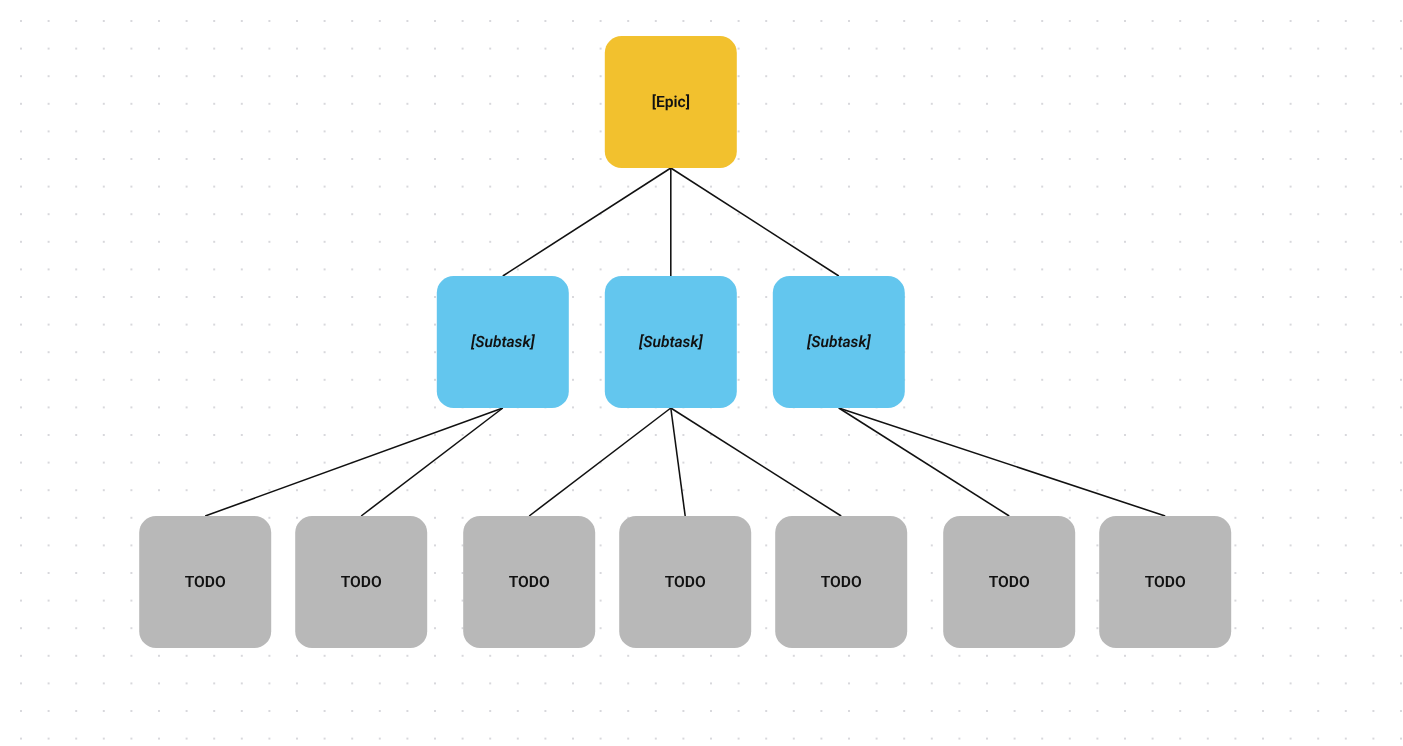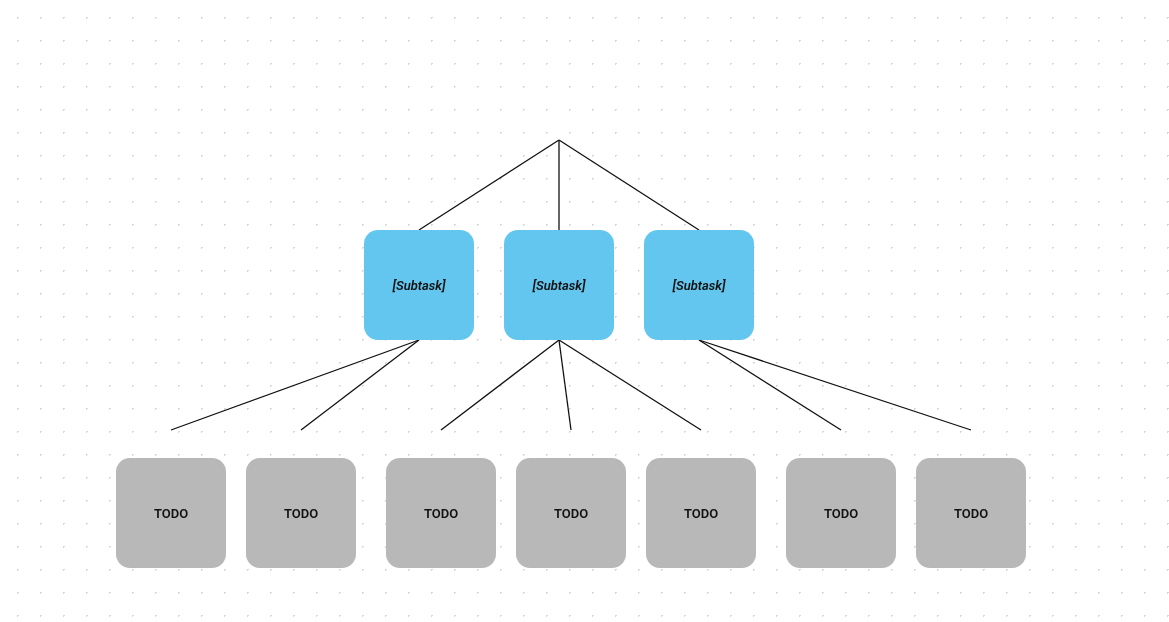--- a/index.html
+++ b/index.html
@@ -37,21 +37,21 @@
     justify-content: center;
     font-size: 13px;
     font-weight: 600;
     color: #111;
     text-align: center;
     box-sizing: border-box;
     padding: 4px;
   }
   .epic { background: #f2c12e; }
   .subtask { background: #63c6ee; font-style: italic; }
-  .todo { background: #b8b8b8; margin-top: 28px; }
+  .todo { background: #b8b8b8; }
 </style>
 </head>
 <body>
 
 <div class="canvas">
 
   <svg class="edges">
     <g stroke="#111" stroke-width="1.3" fill="none">
 
       <line x1="559" y1="140" x2="419" y2="230"></line>
@@ -63,20 +63,23 @@
 
       <line x1="559" y1="340" x2="441" y2="430"></line>
       <line x1="559" y1="340" x2="571" y2="430"></line>
       <line x1="559" y1="340" x2="701" y2="430"></line>
 
       <line x1="699" y1="340" x2="841" y2="430"></line>
       <line x1="699" y1="340" x2="971" y2="430"></line>
     </g>
   </svg>
 
+  <div class="node epic" style="left:504px; top:30px;">
+    <span>[Epic]</span>
+  </div>
 
   <div class="node subtask" style="left:364px; top:230px;">
     <span>[Subtask]</span>
   </div>
   <div class="node subtask" style="left:504px; top:230px;">
     <span>[Subtask]</span>
   </div>
   <div class="node subtask" style="left:644px; top:230px;">
     <span>[Subtask]</span>
   </div>

